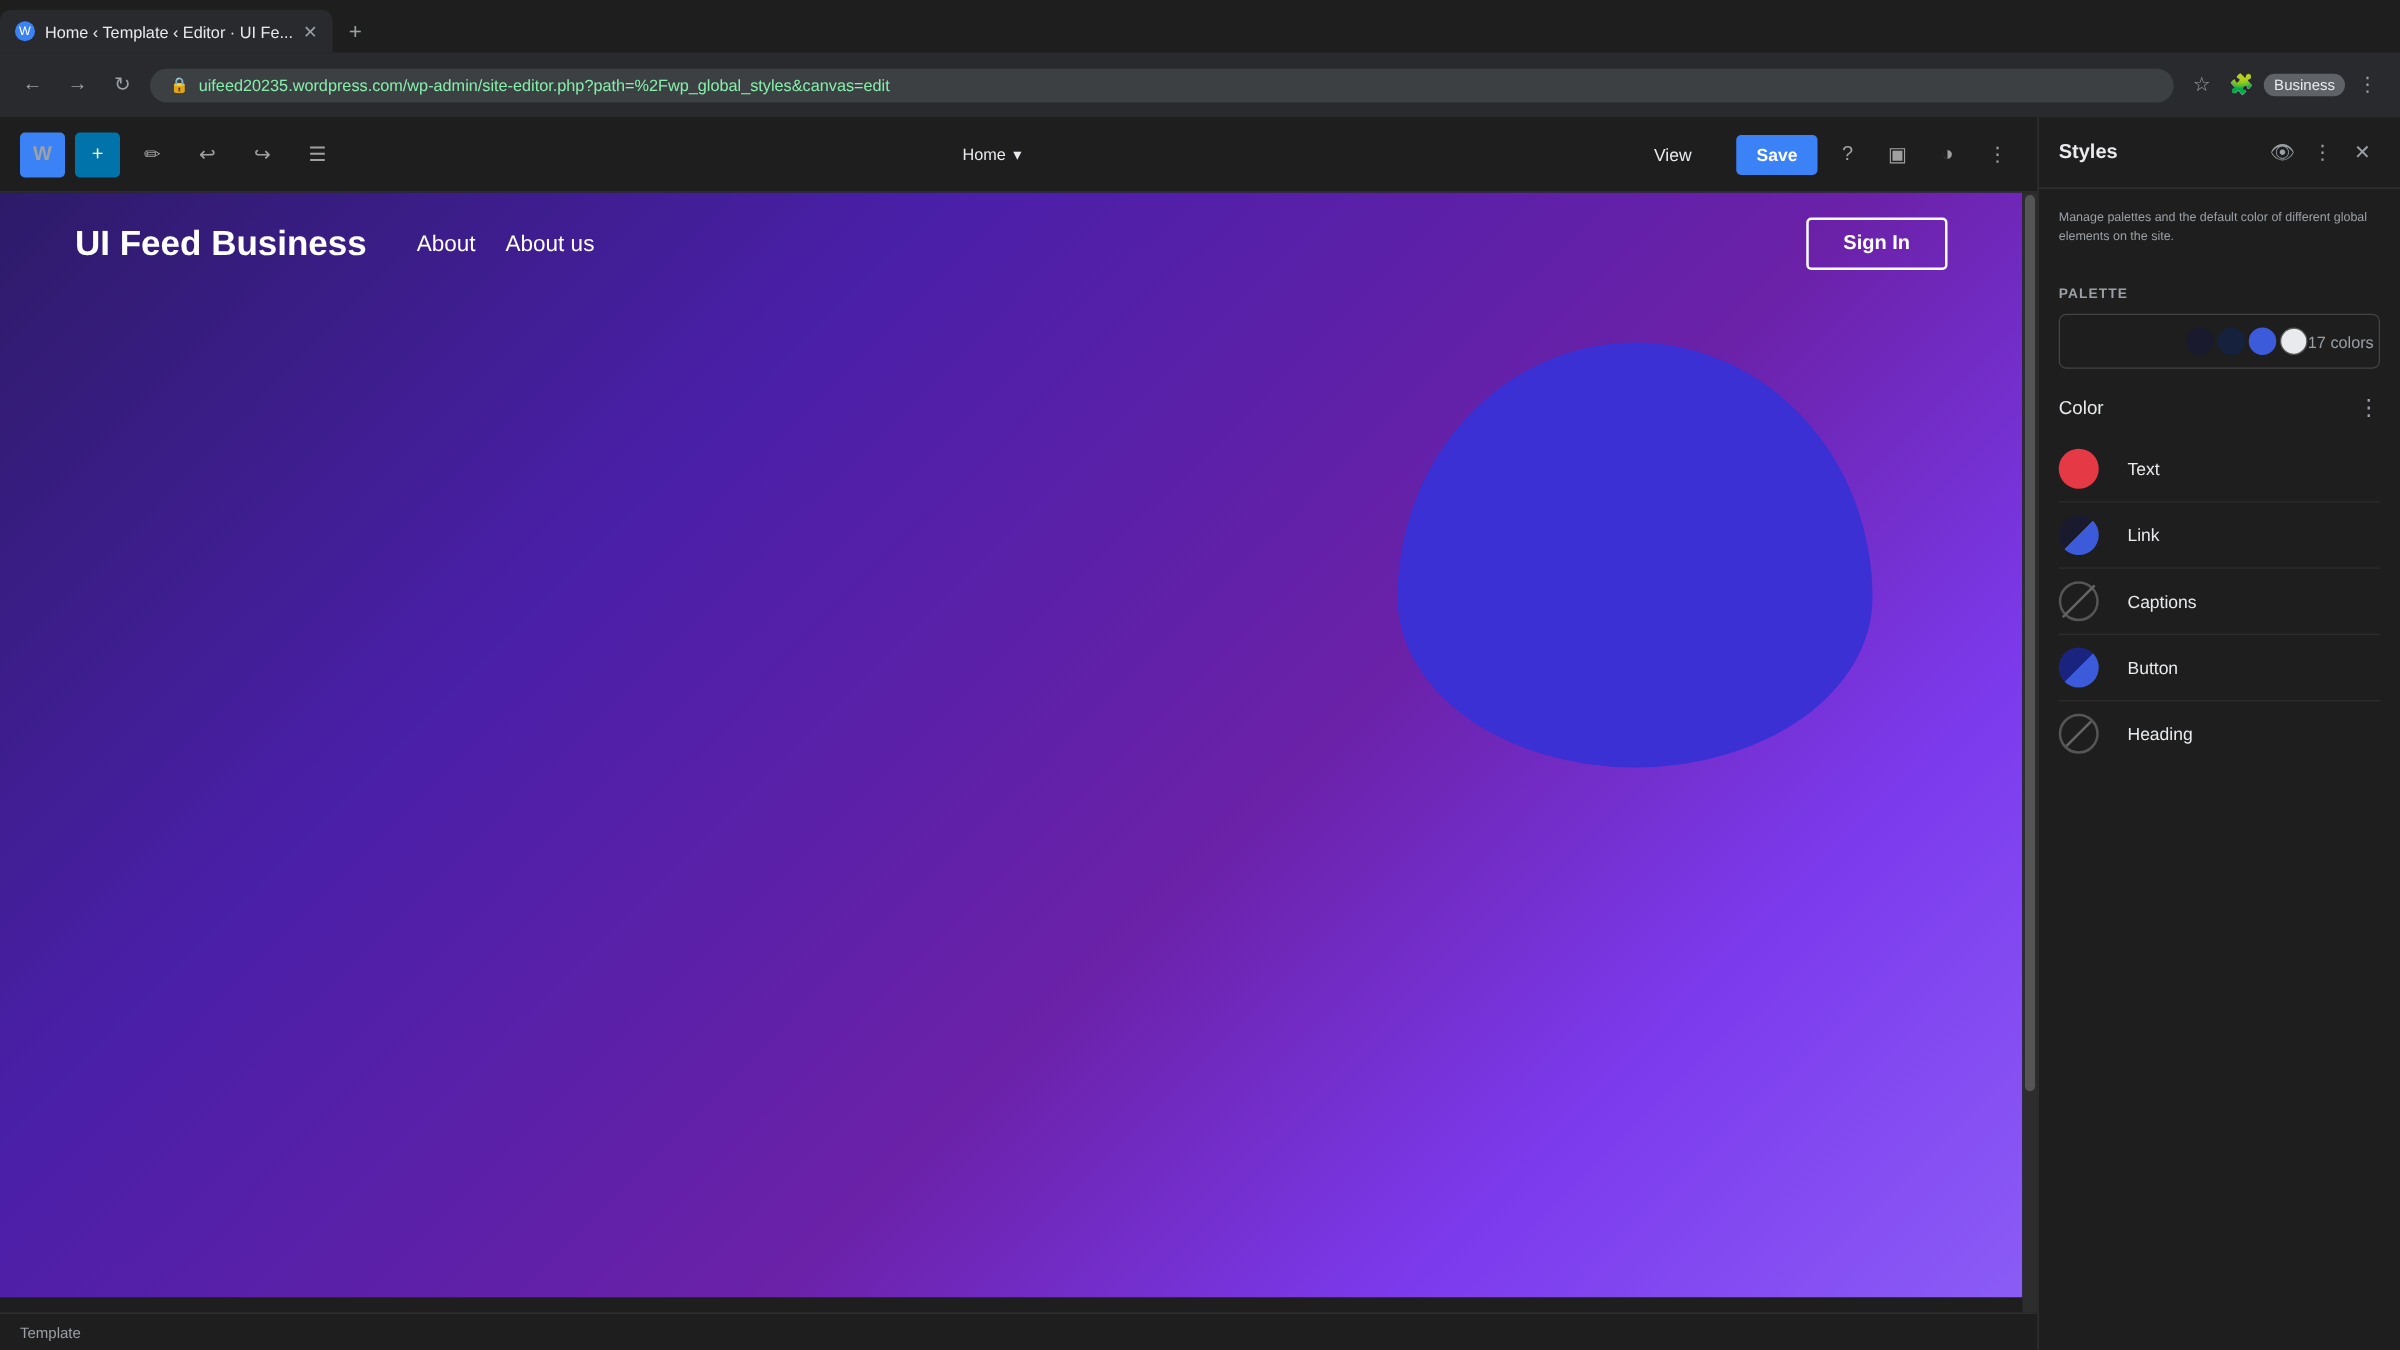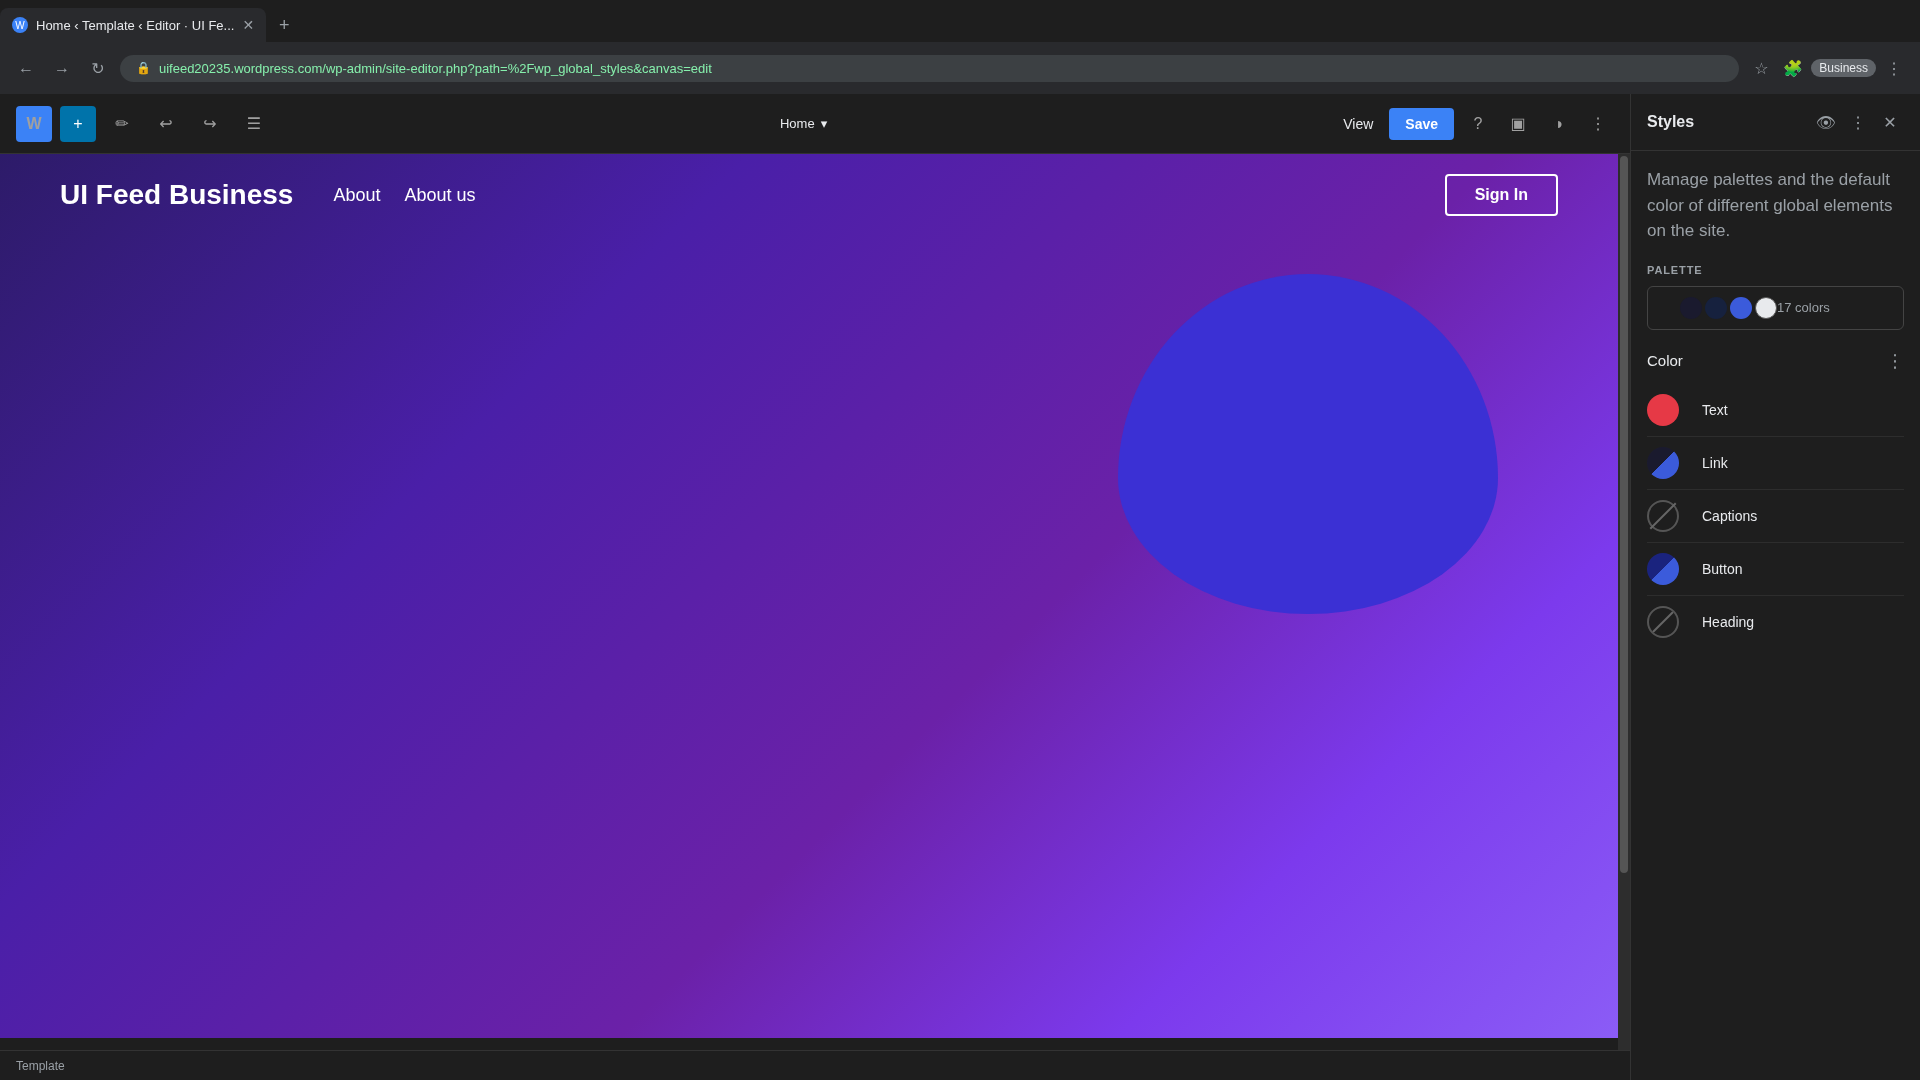--- a/index.html
+++ b/index.html
@@ -26,21 +26,21 @@
 
     
     .top-toolbar { display: flex; align-items: center; background: #1e1e1e; border-bottom: 1px solid #333; padding: 0 16px; height: 60px; gap: 8px; }
     .wp-logo { width: 36px; height: 36px; background: #3b82f6; border-radius: 50%; display: flex; align-items: center; justify-content: center; color: white; font-size: 18px; font-weight: bold; }
     .toolbar-btn { width: 36px; height: 36px; display: flex; align-items: center; justify-content: center; color: #a0a0a0; font-size: 16px; cursor: pointer; border-radius: 4px; }
     .toolbar-add { background: #0073aa; color: white; border-radius: 4px; }
     .toolbar-center { flex: 1; display: flex; align-items: center; justify-content: center; gap: 8px; }
     .home-dropdown { display: flex; align-items: center; gap: 6px; color: #e8eaed; font-size: 13px; cursor: pointer; }
     .toolbar-right { display: flex; align-items: center; gap: 8px; margin-left: auto; }
     .view-btn { color: #e8eaed; font-size: 14px; cursor: pointer; padding: 4px 8px; }
-    .save-btn { background: #3b82f6; color: white; border: none; border-radius: 4px; padding: 8px 16px; font-size: 14px; cursor: pointer; font-weight: 600; }
+    .save-btn { background: #3b82f6; color: white; border: none; border-radius: 4px; padding: 8px 16px; font-size: 14px; cursor: pointer; font-weight: 600; margin-left: 20px; }
     .toolbar-icon-btn { width: 32px; height: 32px; display: flex; align-items: center; justify-content: center; color: #a0a0a0; cursor: pointer; border-radius: 4px; }
 
     
     .canvas-container { flex: 1; position: relative; overflow: hidden; }
     .canvas-scroll { position: absolute; left: 0; right: 12px; top: 0; bottom: 12px; overflow: hidden; }
 
     
     .site-preview { width: 100%; height: 100%; background: linear-gradient(135deg, #2d1b69 0%, #4a1fa8 30%, #6b21a8 60%, #7c3aed 80%, #8b5cf6 100%); position: relative; }
 
     
@@ -61,25 +61,25 @@
     
     .bottom-bar { height: 30px; background: #1e1e1e; border-top: 1px solid #333; display: flex; align-items: center; padding: 0 16px; }
     .bottom-bar-text { color: #9aa0a6; font-size: 12px; }
 
     
     .styles-panel { width: 290px; background: #1e1e1e; border-left: 1px solid #333; display: flex; flex-direction: column; }
     .panel-header { display: flex; align-items: center; padding: 14px 16px; border-bottom: 1px solid #333; gap: 4px; }
     .panel-title { color: #e8eaed; font-size: 16px; font-weight: 600; flex: 1; }
     .panel-header-btn { width: 28px; height: 28px; display: flex; align-items: center; justify-content: center; color: #9aa0a6; cursor: pointer; font-size: 16px; border-radius: 4px; }
     .panel-content { flex: 1; overflow-y: auto; padding: 16px; }
-    .panel-description { color: #9aa0a6; font-size: 17px; line-height: 1.5; margin-bottom: 20px; }
+    .panel-description { color: #9aa0a6; font-size: 10px; line-height: 1.5; margin-bottom: 32px; }
 
     .section-label { color: #9aa0a6; font-size: 11px; font-weight: 600; letter-spacing: 0.08em; text-transform: uppercase; margin-bottom: 10px; }
 
-    .palette-box { border: 1px solid #444; border-radius: 6px; padding: 10px 32px; display: flex; align-items: center; justify-content: flex-start; margin-bottom: 20px; cursor: pointer; }
+    .palette-box { border: 1px solid #444; border-radius: 6px; padding: 10px 4px; display: flex; align-items: center; justify-content: flex-end; margin-bottom: 20px; cursor: pointer; }
     .palette-swatches { display: flex; gap: 3px; align-items: center; }
     .swatch { width: 22px; height: 22px; border-radius: 50%; }
     .swatch-dark1 { background: #1a1a2e; }
     .swatch-dark2 { background: #16213e; }
     .swatch-blue { background: #3b5bdb; }
     .swatch-light { background: #e8eaed; border: 1px solid #555; }
     .palette-count { color: #9aa0a6; font-size: 13px; }
 
     .color-section-header { display: flex; align-items: center; justify-content: space-between; margin-bottom: 12px; }
     .color-section-title { color: #e8eaed; font-size: 15px; font-weight: 500; }

